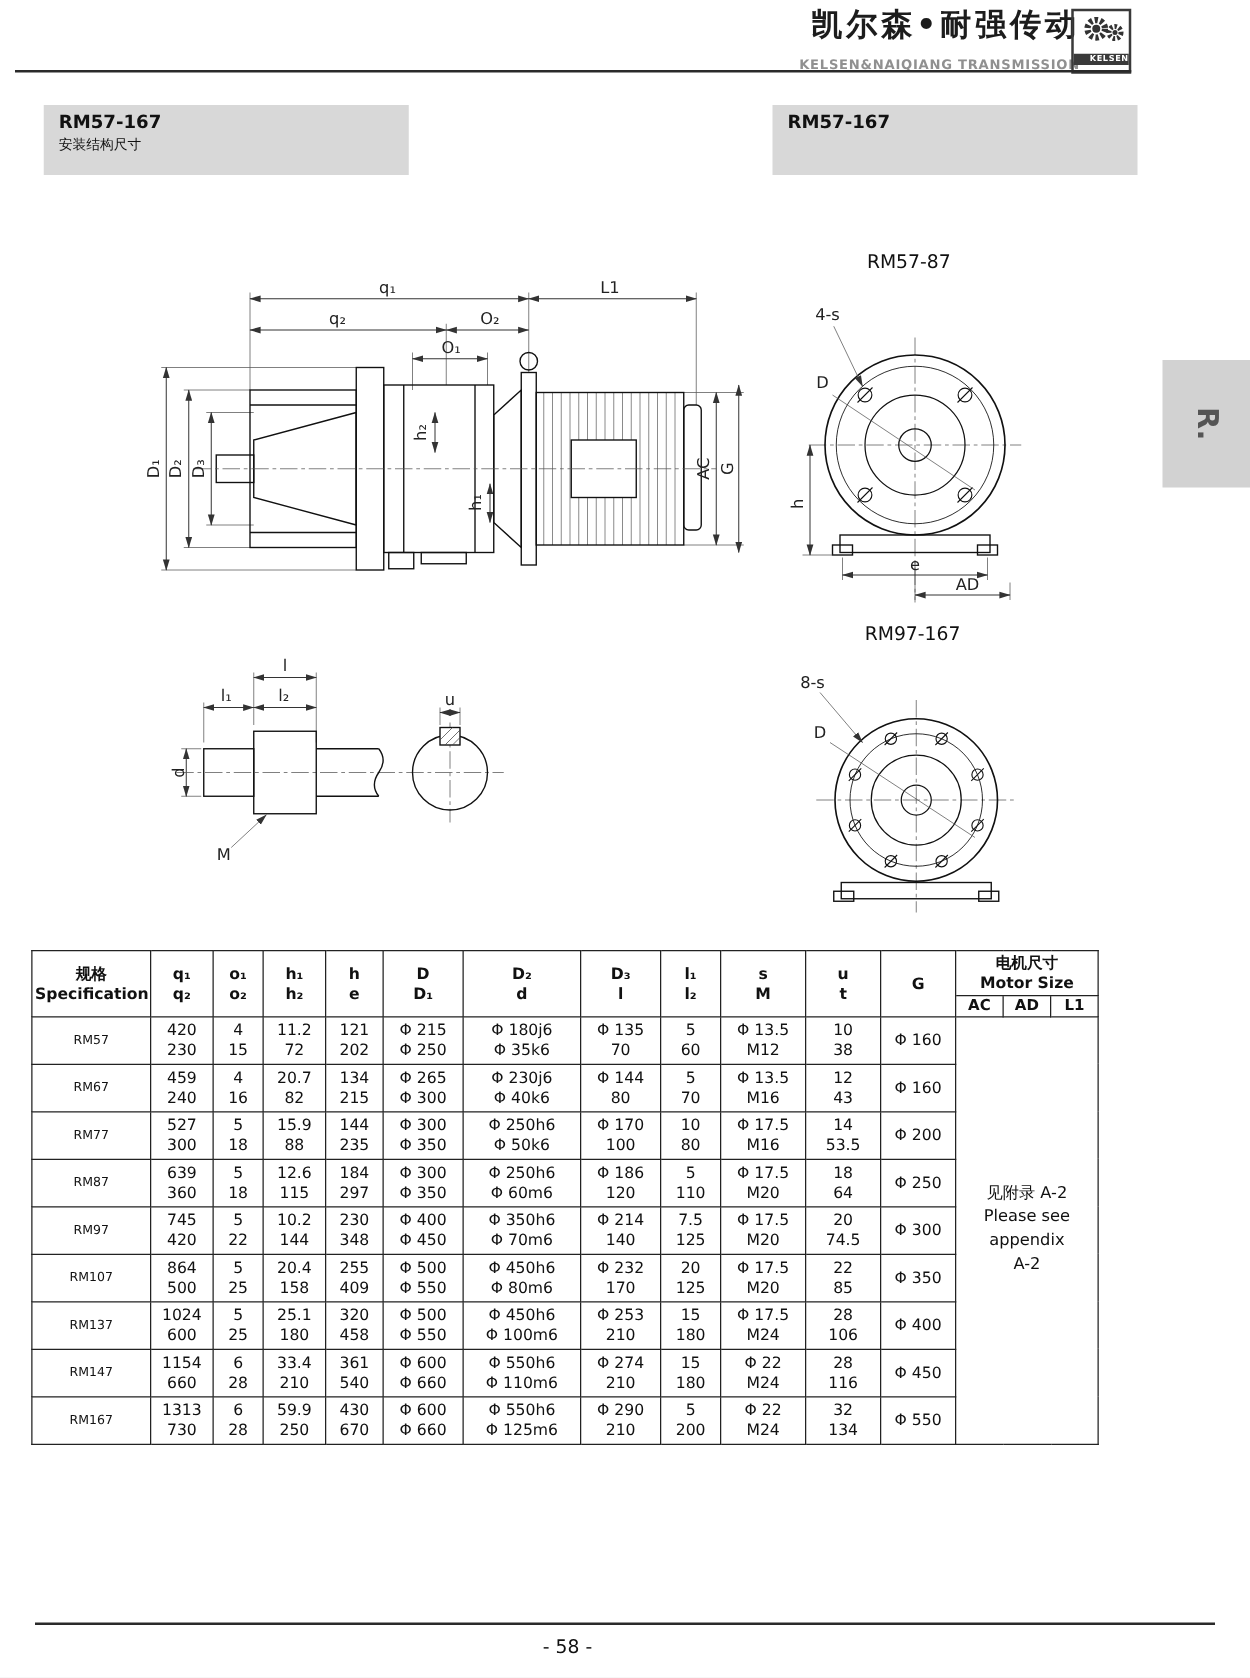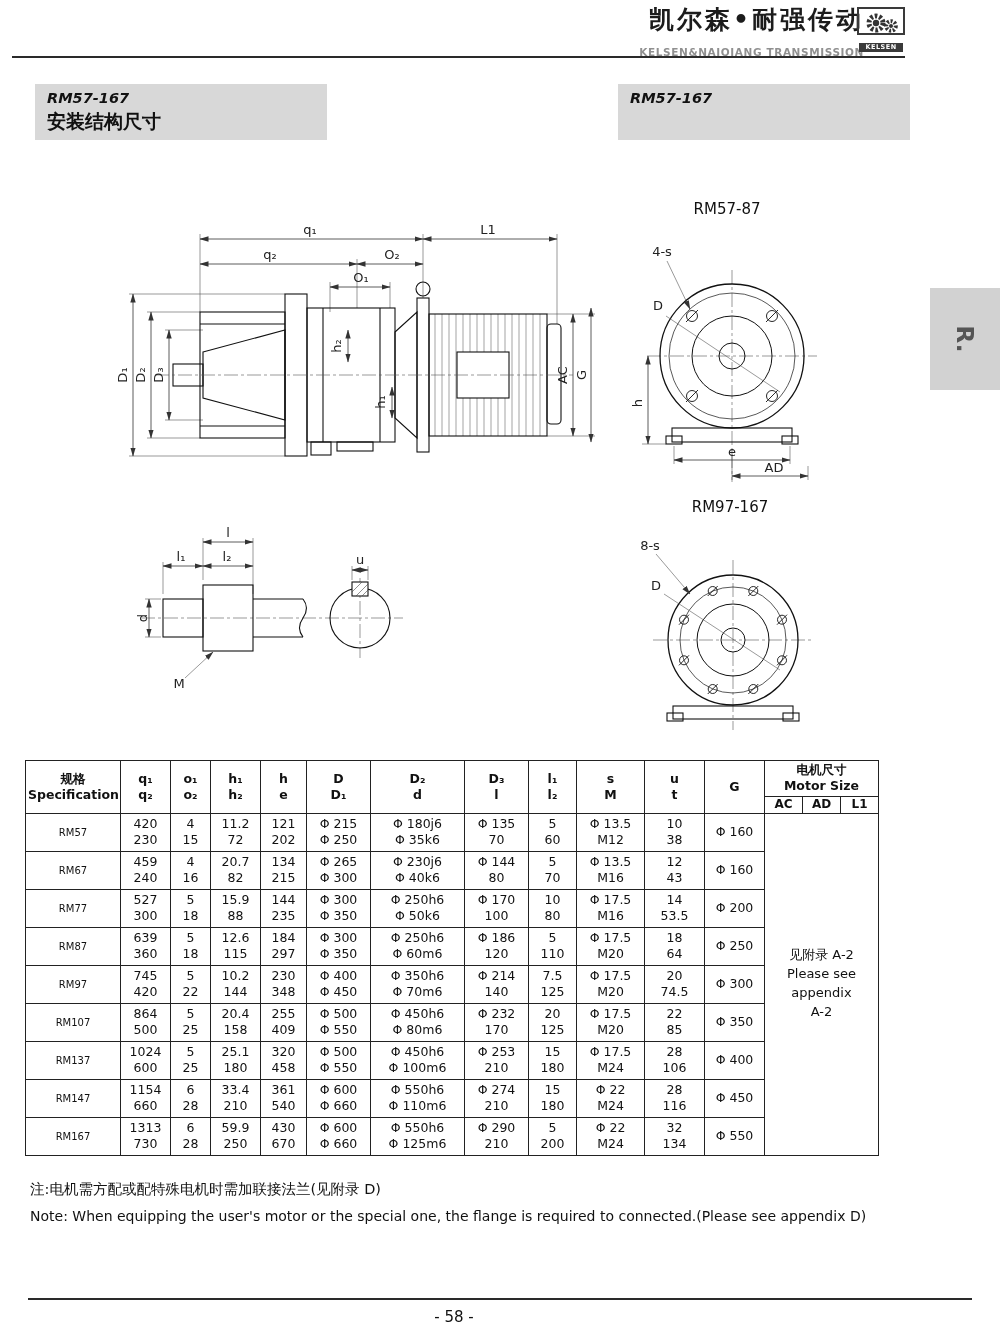--- a/index.html
+++ b/index.html
@@ -3,27 +3,27 @@
 <meta charset="utf-8">
 <style>
   html,body{margin:0;padding:0;background:#f2f2f2;}
   body{font-family:"DejaVu Sans","Liberation Sans",sans-serif;color:#111;}
   .page{position:relative;width:1000px;height:1342px;background:#fff;margin:0 auto;overflow:hidden;}
   .abs{position:absolute;}
   
   .brand-block{position:absolute;top:6px;right:136px;text-align:right;}
   .brand-cn{font-size:25px;font-weight:bold;color:#1c1c1c;letter-spacing:3px;line-height:1.1;}
   .brand-en{font-size:10.5px;font-weight:bold;color:#909090;letter-spacing:0.6px;margin-top:12px;}
-  .logo-box{position:absolute;top:7px;right:95px;width:48px;height:28px;border:2px solid #3a3a3a;box-sizing:border-box;text-align:center;}
+  .logo-box{position:absolute;top:7px;right:95px;width:48px;height:52px;border:2px solid #3a3a3a;box-sizing:border-box;text-align:right;}
   .logo-label{display:block;font-size:6.5px;font-weight:bold;color:#fff;background:#3a3a3a;letter-spacing:0.5px;line-height:9px;}
   .header-rule{position:absolute;top:56px;left:12px;width:893px;border-top:2px solid #2a2a2a;}
   
   .title-box{position:absolute;top:84px;width:268px;height:46px;background:#d8d8d8;padding:5px 12px;box-sizing:content-box;}
-  .title-box .model{font-size:14.5px;font-weight:bold;line-height:1.3;font-style:italic;}
-  .title-box .subtitle{font-size:19px;font-weight:bold;line-height:1.4;}
+  .title-box .model{font-size:14.5px;font-weight:bold;line-height:1.3;}
+  .title-box .subtitle{font-size:11px;font-weight:normal;line-height:1.4;}
   .title-left{left:35px;}
   .title-right{left:618px;}
   
   .side-tab{position:absolute;top:288px;left:930px;width:70px;height:102px;background:#d2d2d2;display:flex;align-items:center;justify-content:center;}
   .side-tab span{transform:rotate(90deg);font-size:23px;color:#555;font-weight:bold;}
   
   svg text{font-family:"DejaVu Sans","Liberation Sans",sans-serif;}
   .draw-title{font-size:15px;fill:#111;}
   .dim{font-size:13px;fill:#222;}
   
@@ -776,21 +776,17 @@
             <td>
               <div>32</div>
               <div>134</div>
             </td>
             <td>Φ 550</td>
           </tr>
         </tbody>
     </table>
   </div>
 
-  <div class="notes">
-    <div class="note-cn">注:电机需方配或配特殊电机时需加联接法兰(见附录 D)</div>
-    <div class="note-en">Note: When equipping the user's motor or the special one, the flange is required to connected.(Please see appendix D)</div>
-  </div>
 
   <div class="bottom-rule"></div>
   <div class="page-num">- 58 -</div>
 
 </div>
 
 </body></html>

